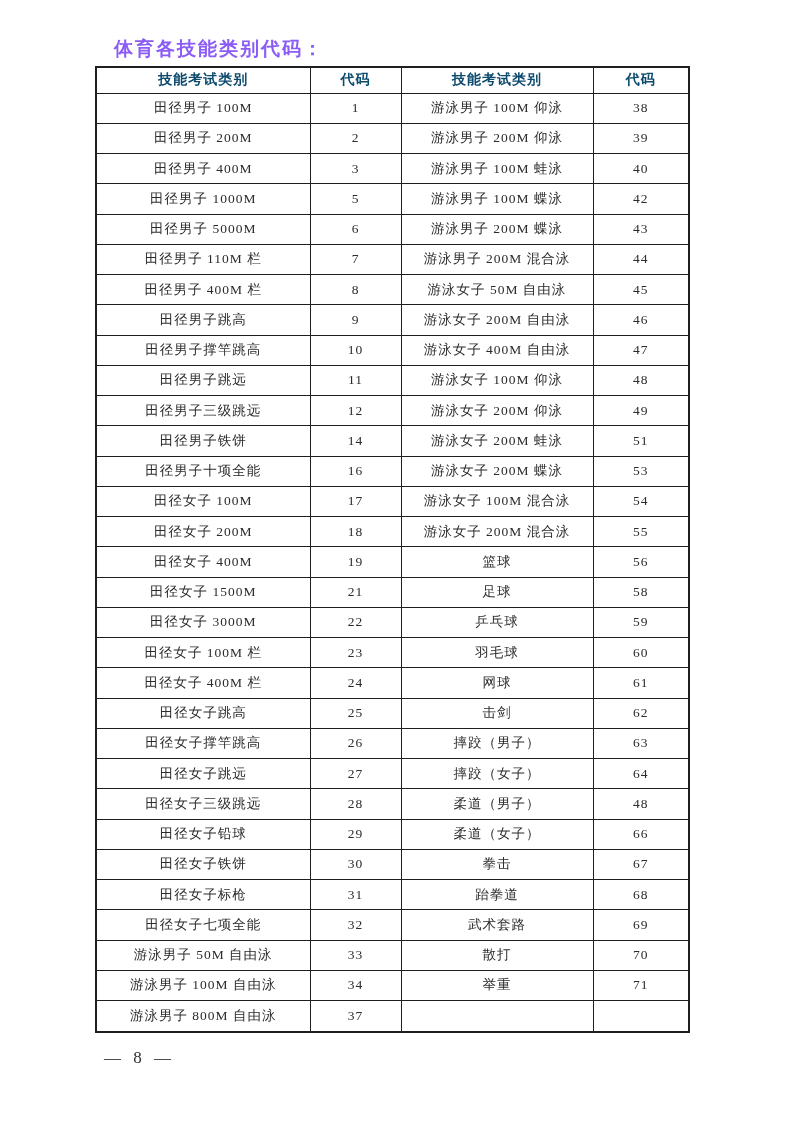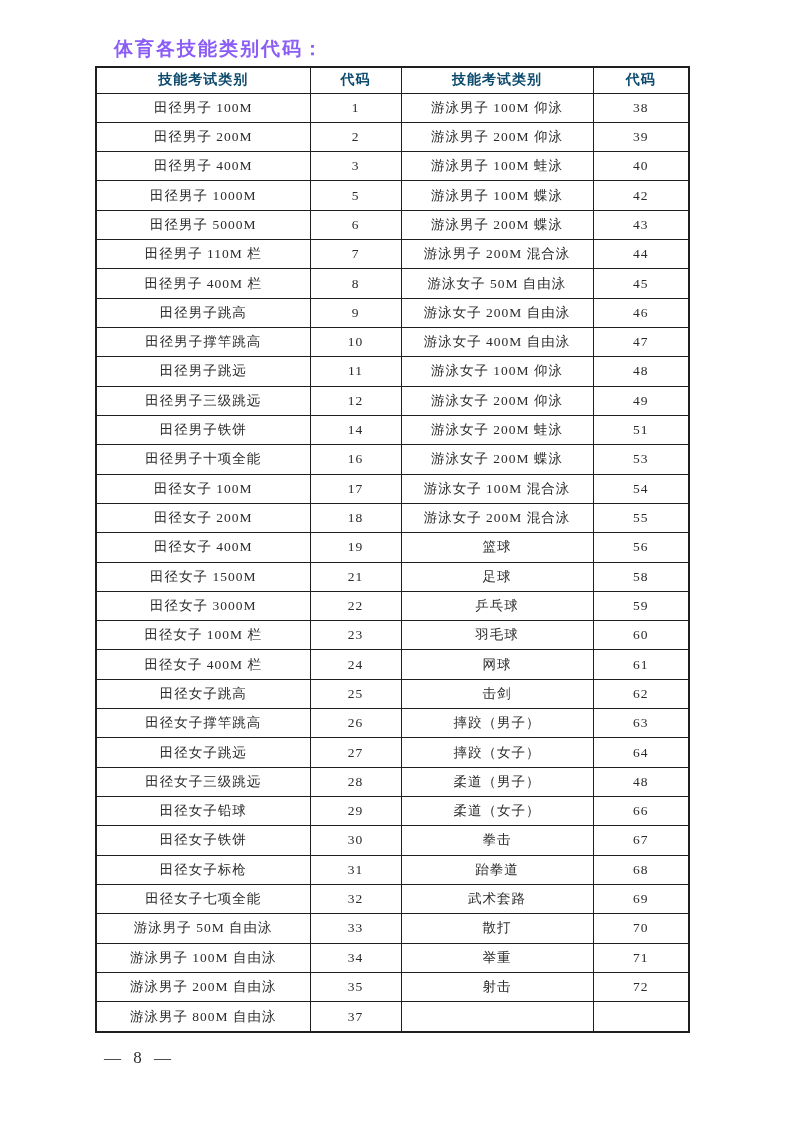--- a/index.html
+++ b/index.html
@@ -265,26 +265,20 @@
           <td>散打</td>
           <td>70</td>
         </tr>
         <tr>
           <td>游泳男子 100M 自由泳</td>
           <td>34</td>
           <td>举重</td>
           <td>71</td>
         </tr>
         <tr>
-          <td>游泳男子 200M 自由泳</td>
-          <td>35</td>
-          <td>射击</td>
-          <td>72</td>
-        </tr>
-        <tr>
           <td>游泳男子 800M 自由泳</td>
           <td>37</td>
           <td></td>
           <td></td>
         </tr>
       </tbody>
   </table>
 
   <div class="page-number">— 8 —</div>
 

